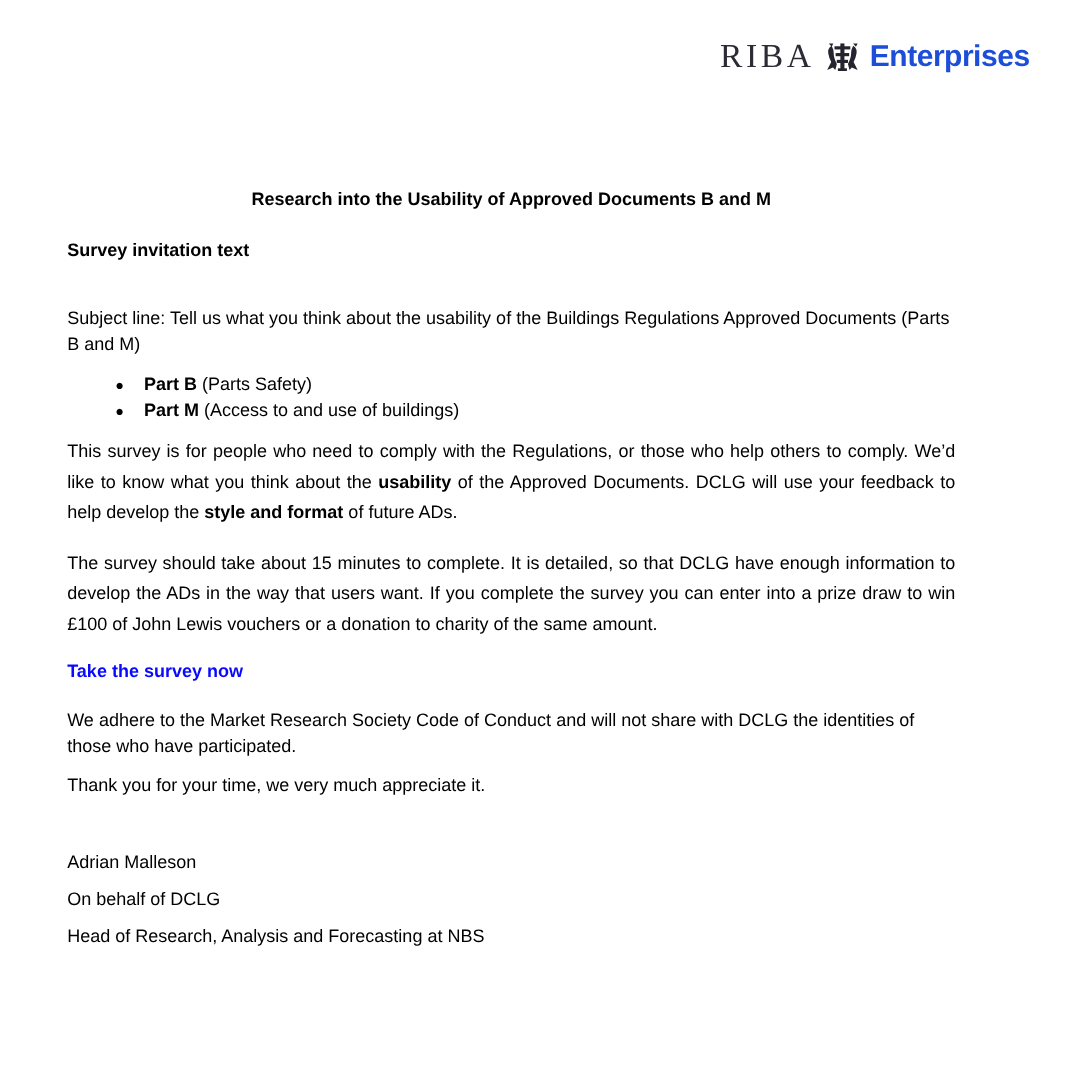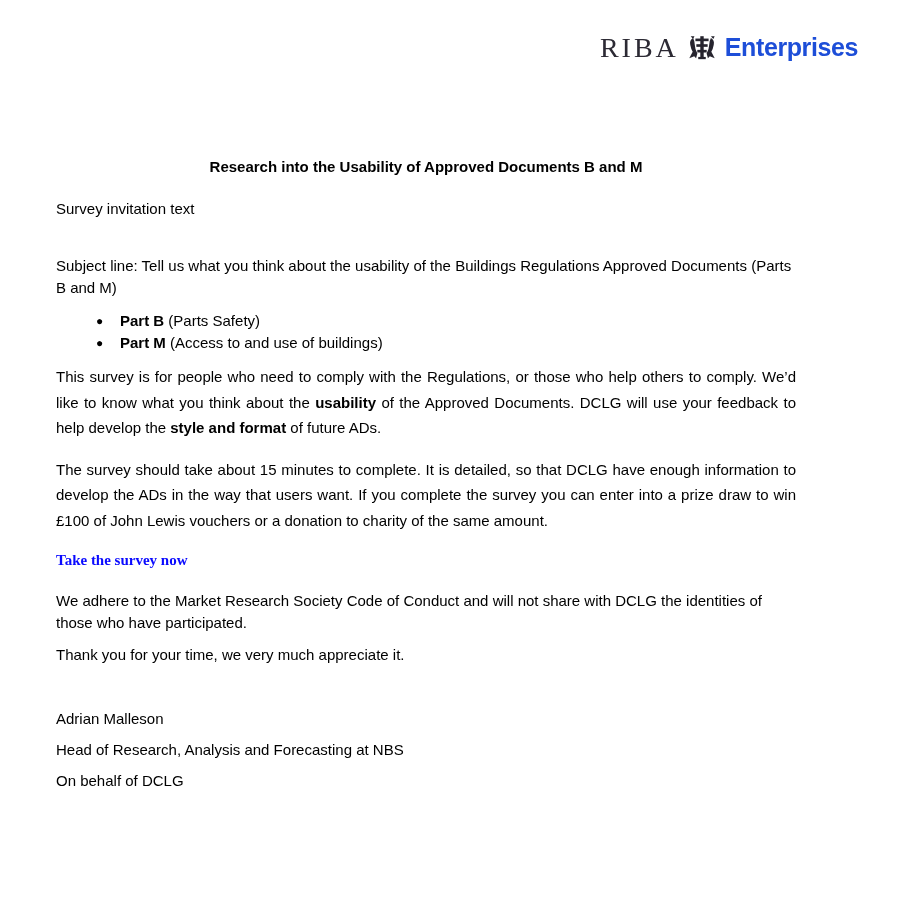--- a/index.html
+++ b/index.html
@@ -46,21 +46,21 @@
   .content {
     position: absolute;
     left: 56px;
     top: 156px;
     width: 740px;
     font-size: 15px;
     line-height: 22px;
   }
   .content p { margin: 0 0 17px 0; }
   .doc-title    { font-weight: 700; margin-bottom: 20px !important; text-align: center; }
-  .doc-subtitle { font-weight: 400; margin-bottom: 35px !important; }
+  .doc-subtitle { font-weight: 700; margin-bottom: 35px !important; }
   .subject      { font-weight: 400; margin-bottom: 11px !important; }
   .intro        { margin-bottom: 11px !important; }
 
   ul.bullets {
     list-style: none;
     margin: 0 0 10px 0;
     padding-left: 40px;
   }
   ul.bullets li {
     position: relative;
@@ -125,24 +125,24 @@
 
     <ul class="bullets">
       <li><span class="bullet-dot">●</span><b>Part B</b><span> (Parts Safety)</span></li>
       <li><span class="bullet-dot">●</span><b>Part M</b><span> (Access to and use of buildings)</span></li>
     </ul>
 
     <p class="justify"><span>This survey is for people who need to comply with the Regulations, or those who help others to comply. We’d like to know what you think about the </span><b>usability</b><span> of the Approved Documents. DCLG will use your feedback to help develop the </span><b>style and format</b><span> of future ADs.</span></p>
 
     <p class="justify">The survey should take about 15 minutes to complete. It is detailed, so that DCLG have enough information to develop the ADs in the way that users want. If you complete the survey you can enter into a prize draw to win £100 of John Lewis vouchers or a donation to charity of the same amount.</p>
 
-    <p class="link-para"><a class="survey-link" href="#" style="color: rgb(9, 9, 255); font-family: Liberation Serif, serif;">Take the survey now</a></p>
+    <p class="link-para"><a class="survey-link" href="#" style="color: rgb(9, 9, 255);">Take the survey now</a></p>
 
     <p class="adhere">We adhere to the Market Research Society Code of Conduct and will not share with DCLG the identities of those who have participated.</p>
 
     <p class="thanks">Thank you for your time, we very much appreciate it.</p>
 
     <p class="sig-line">Adrian Malleson</p>
+    <p class="sig-line">On behalf of DCLG</p>
     <p class="sig-line">Head of Research, Analysis and Forecasting at NBS</p>
-    <p class="sig-line">On behalf of DCLG</p>
 
   </div>
 </div>
 
 </body></html>

